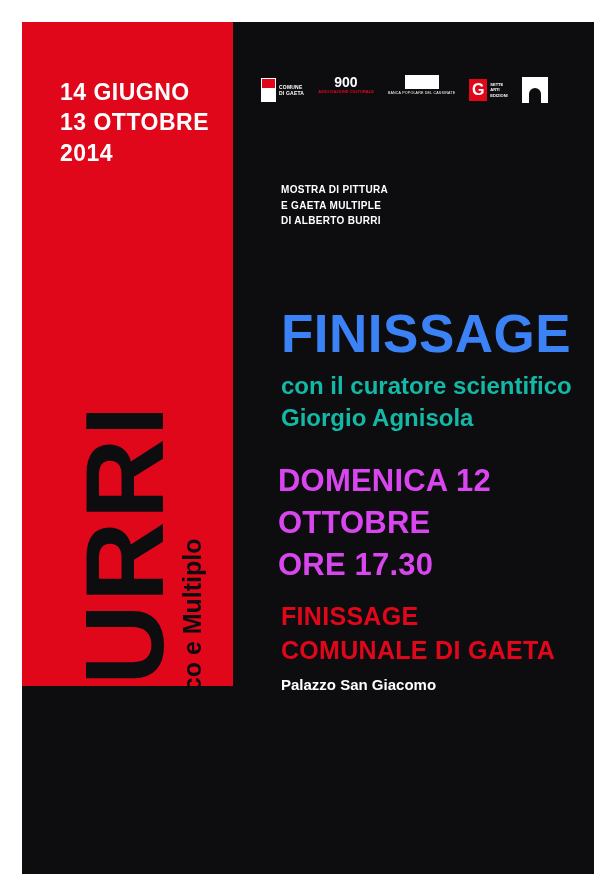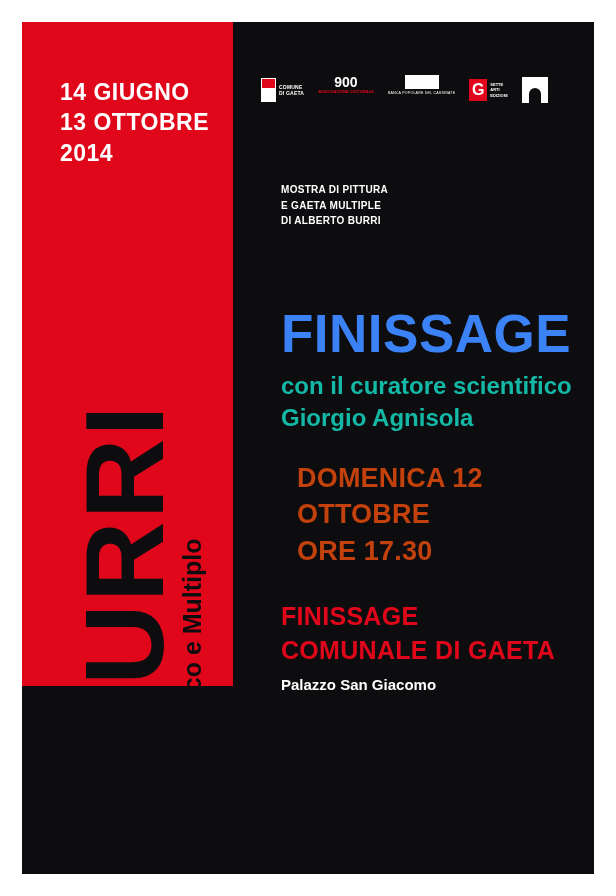--- a/index.html
+++ b/index.html
@@ -210,25 +210,25 @@
     position: absolute;
     left: 48px;
     top: 348px;
     color: #14b8a6;
     font-weight: bold;
     font-size: 24px;
     line-height: 1.35;
   }
   .when {
     position: absolute;
-    left: 64px;
+    left: 45px;
     top: 438px;
-    color: #c2410c;
-    font-weight: bold;
-    font-size: 27px;
+    color: #d946ef;
+    font-weight: bold;
+    font-size: 31px;
     line-height: 1.35;
     letter-spacing: 0.2px;
   }
   .venue {
     position: absolute;
     left: 48px;
     top: 578px;
     color: #e1071b;
     font-weight: bold;
     font-size: 25px;

